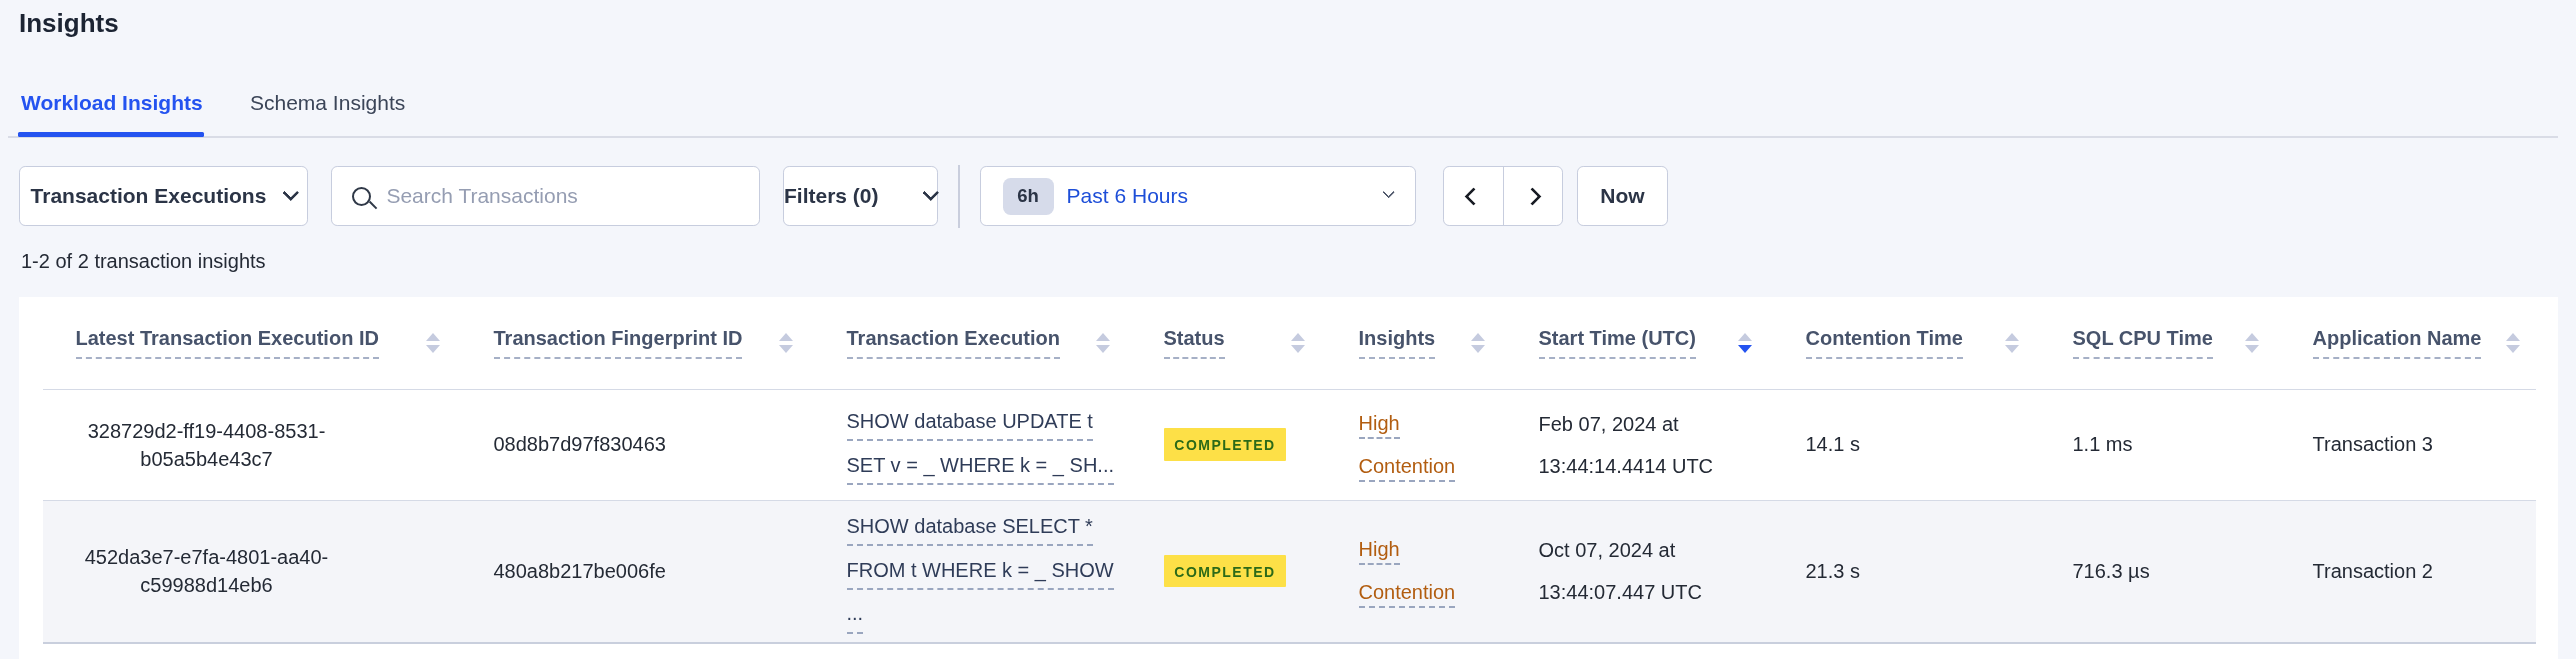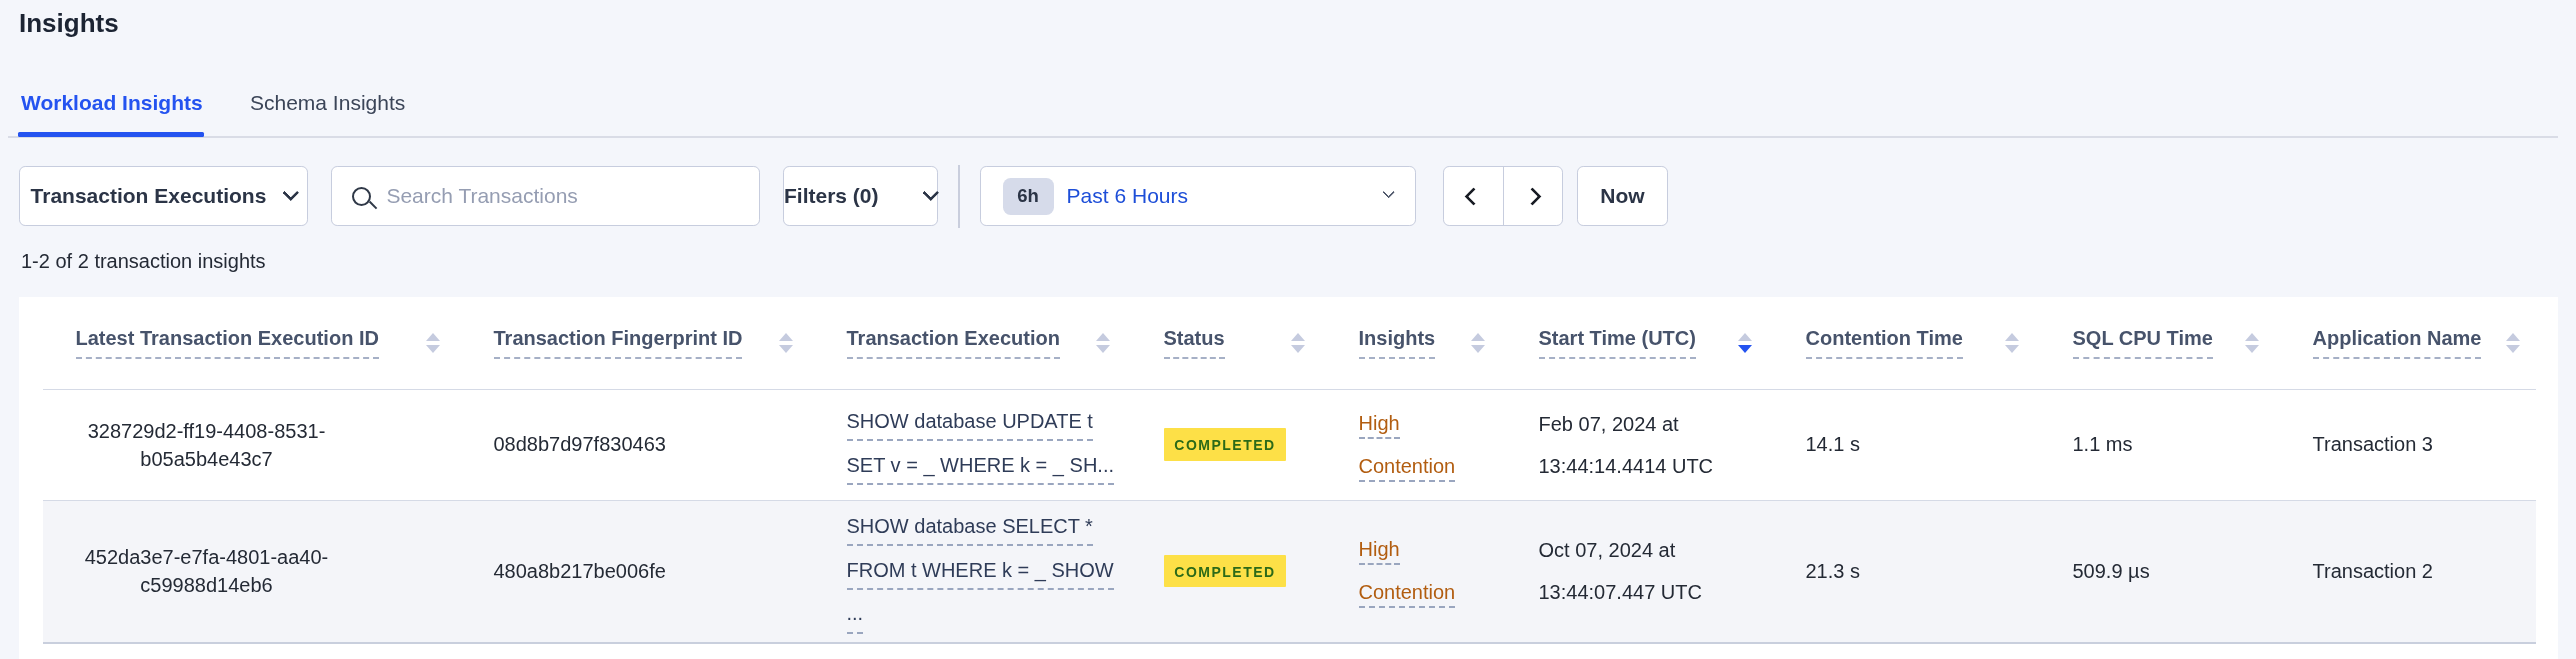--- a/index.html
+++ b/index.html
@@ -262,20 +262,20 @@
             <span class="sql-line">...</span>
           </td>
           <td><span class="badge">COMPLETED</span></td>
           <td>
               <div class="cell-insight"><span class="insight-link">High Contention</span></div>
             </td>
           <td>
               <div class="cell-time">Oct 07, 2024 at 13:44:07.447 UTC</div>
             </td>
           <td><span>21.3 s</span></td>
-          <td><span>509.9 µs</span></td>
+          <td><span>716.3 µs</span></td>
           <td><span>Transaction 2</span></td>
         </tr>
       </tbody>
     </table>
   </div>
 </div>
 
 
 </body></html>

